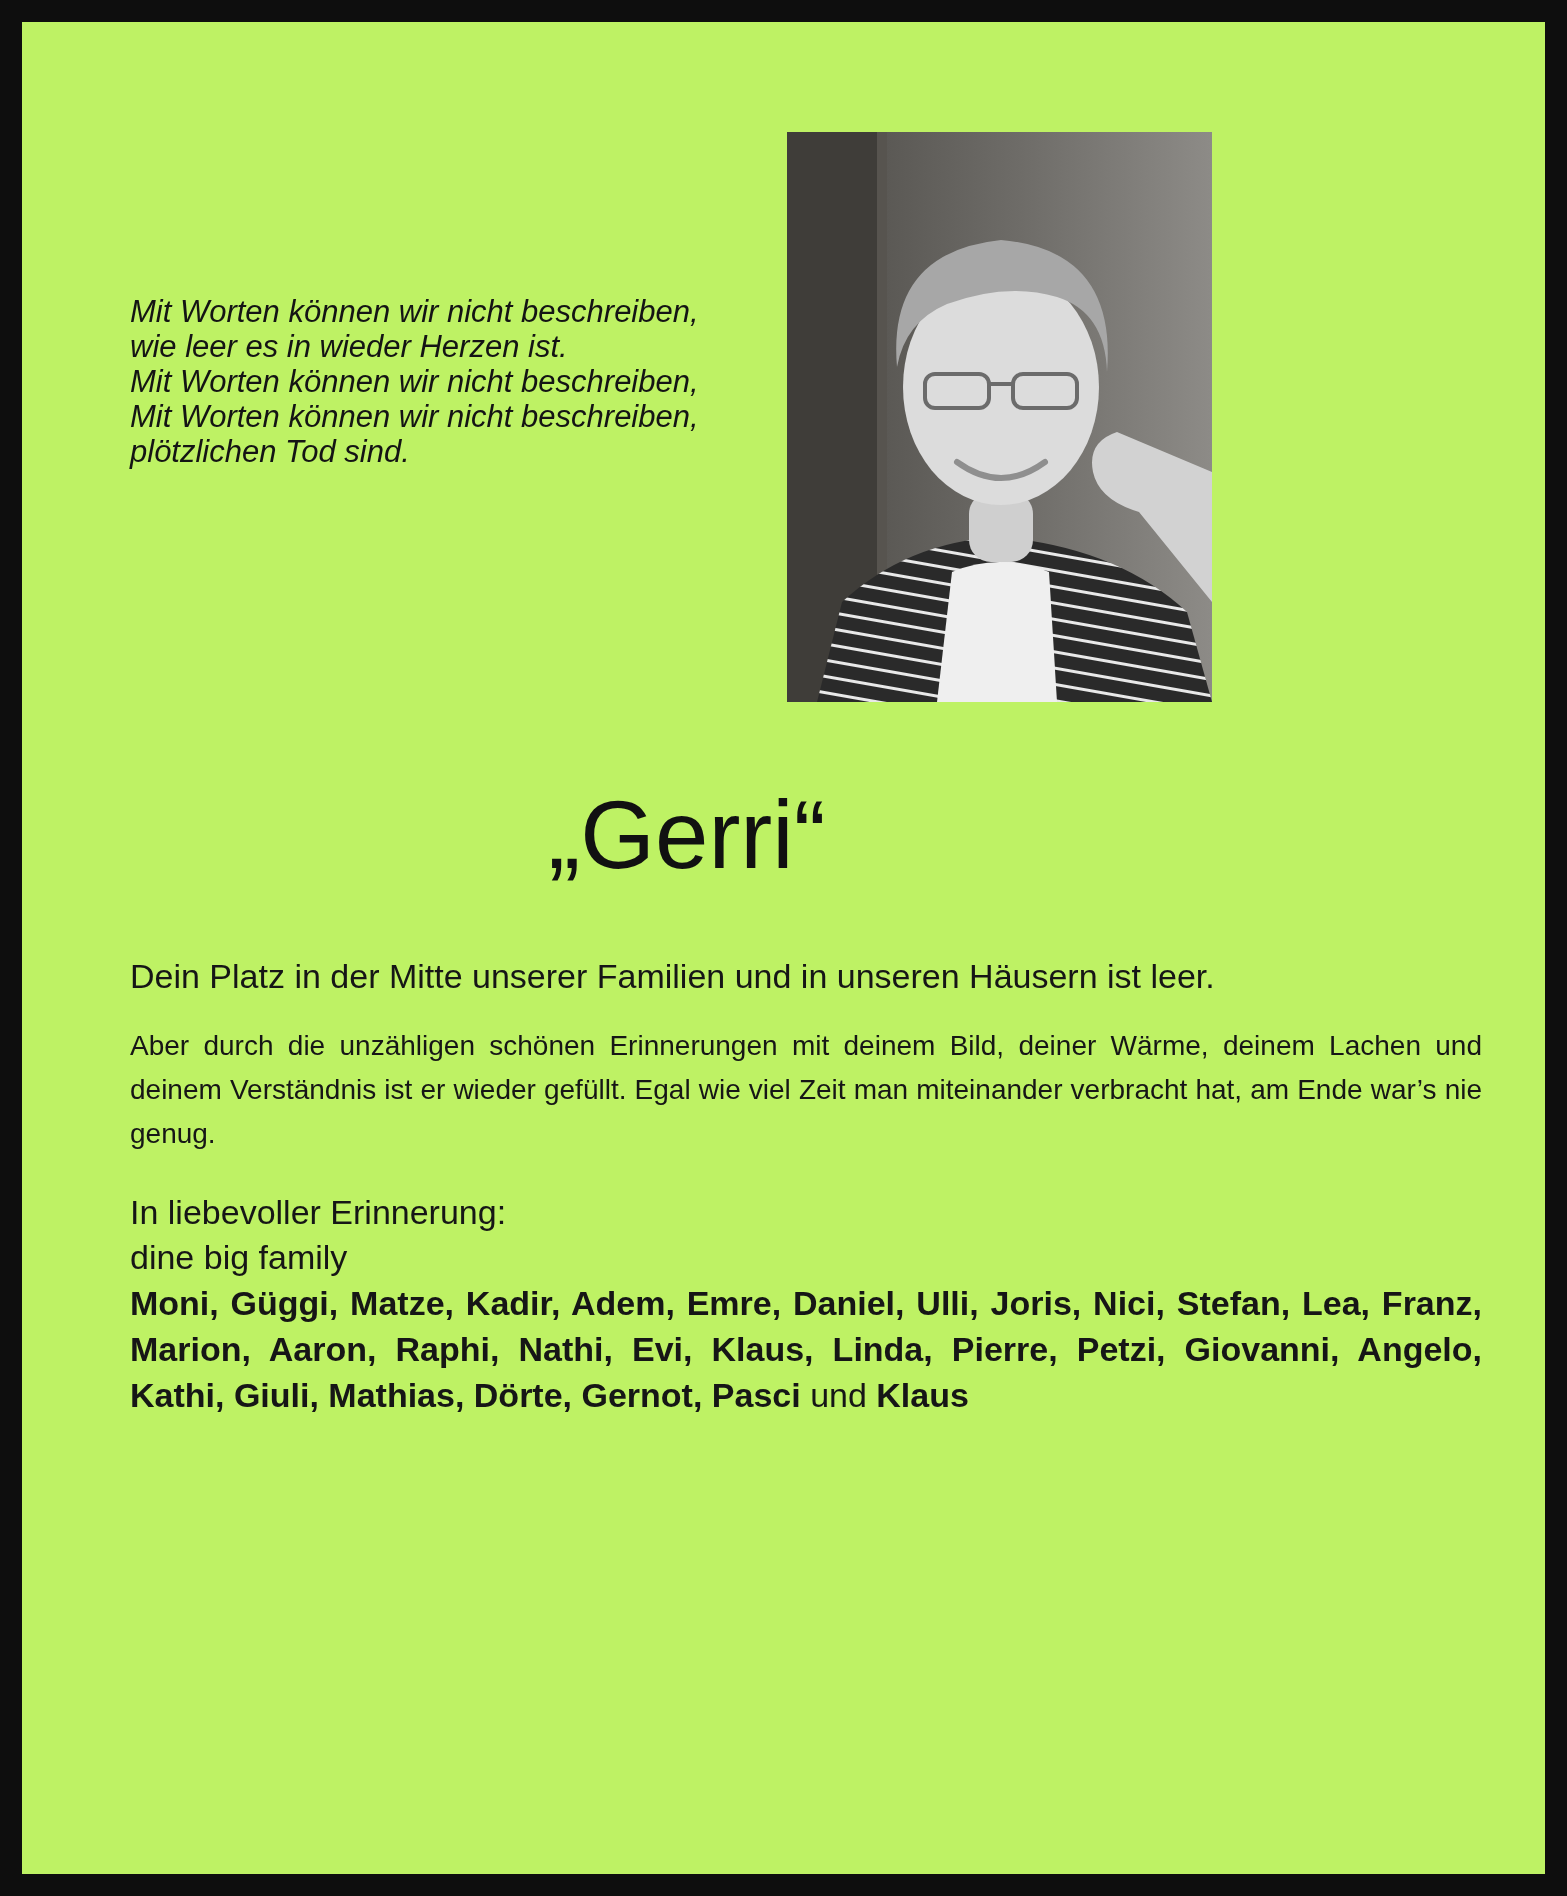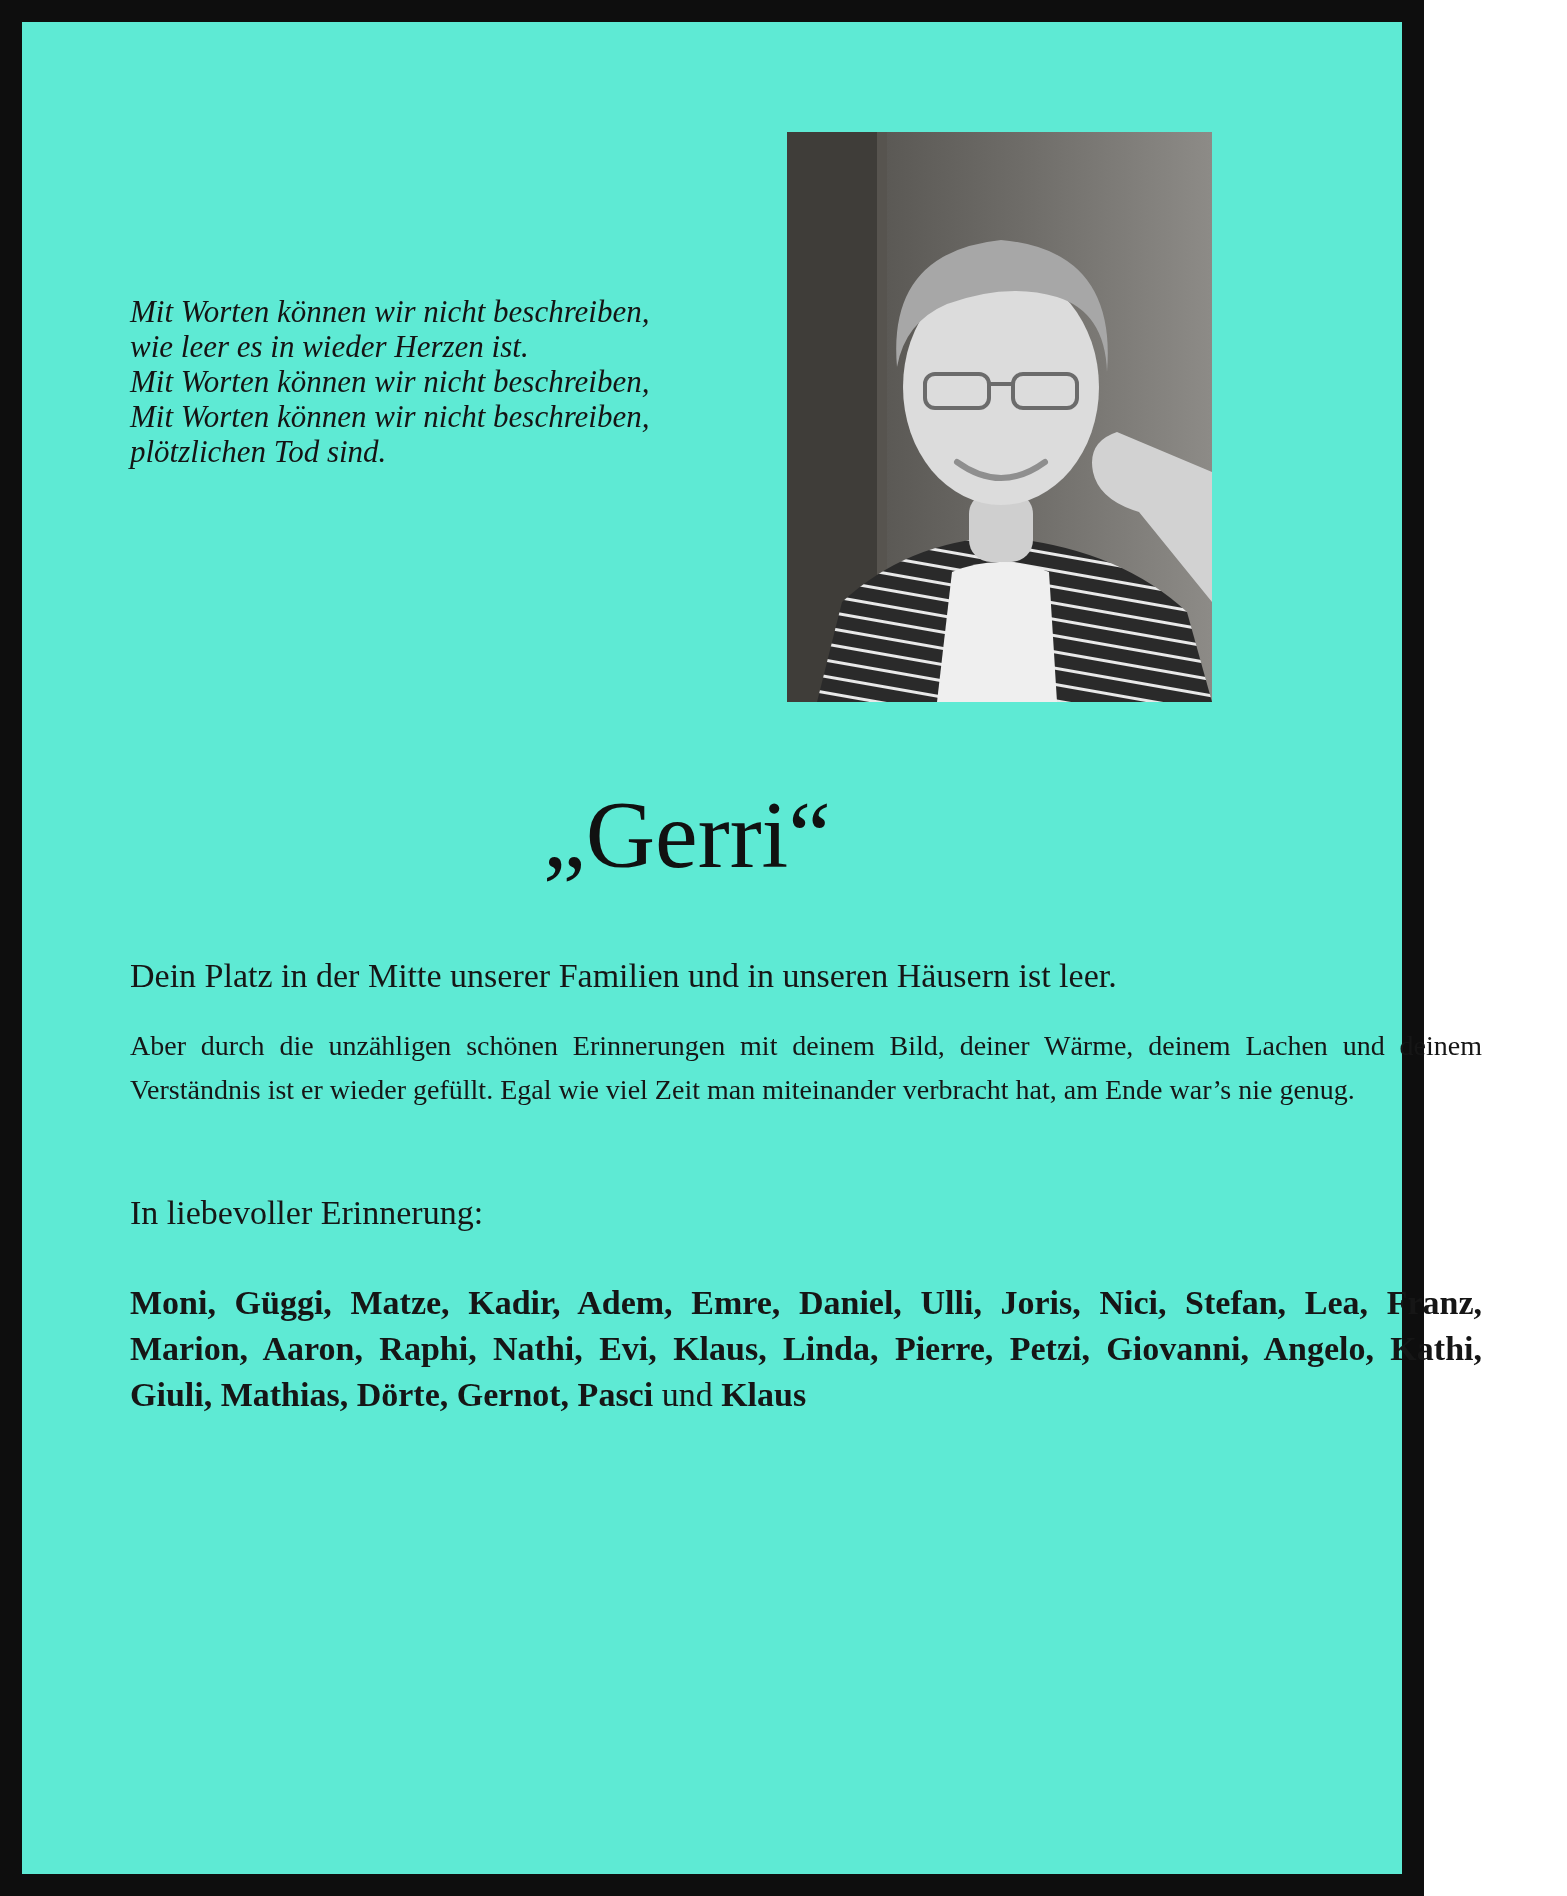--- a/index.html
+++ b/index.html
@@ -2,26 +2,26 @@
 <html><head>
 <meta charset="utf-8">
 <style>
   html, body {
     margin: 0;
     padding: 0;
     background: #ffffff;
   }
   .frame {
     box-sizing: border-box;
-    width: 1424px;
+    width: 1567px;
     height: 1896px;
     border: 22px solid #0e0e0e;
-    background: #5eead4;
+    background: #bef264;
     position: relative;
-    font-family: Liberation Serif, serif;
+    font-family: Liberation Sans, sans-serif;
     color: #161616;
   }
   .poem {
     position: absolute;
     left: 108px;
     top: 272px;
     font-style: italic;
     font-size: 31px;
     line-height: 35px;
     font-weight: 500;
@@ -138,19 +138,20 @@
   </div>
 
   <div class="deceased-name">„Gerri“</div>
 
   <div class="line1">Dein Platz in der Mitte unserer Familien und in unseren Häusern ist leer.</div>
 
   <div class="paragraph">Aber durch die unzähligen schönen Erinnerungen mit deinem Bild, deiner Wärme, deinem Lachen und deinem Verständnis ist er wieder gefüllt. Egal wie viel Zeit man miteinander verbracht hat, am Ende war’s nie genug.</div>
 
   <div class="remembrance">
     <div>In liebevoller Erinnerung:</div>
+    <div>dine big family</div>
   </div>
 
   <div class="names">
     <span>Moni, Güggi, Matze, Kadir, Adem, Emre, Daniel, Ulli, Joris, Nici, Stefan, Lea, Franz, Marion, Aaron, Raphi, Nathi, Evi, Klaus, Linda, Pierre, Petzi, Giovanni, Angelo, Kathi, Giuli, Mathias, Dörte, Gernot, Pasci</span><span class="connector"> und </span><span>Klaus</span>
   </div>
 
 </div>
 
 </body></html>

